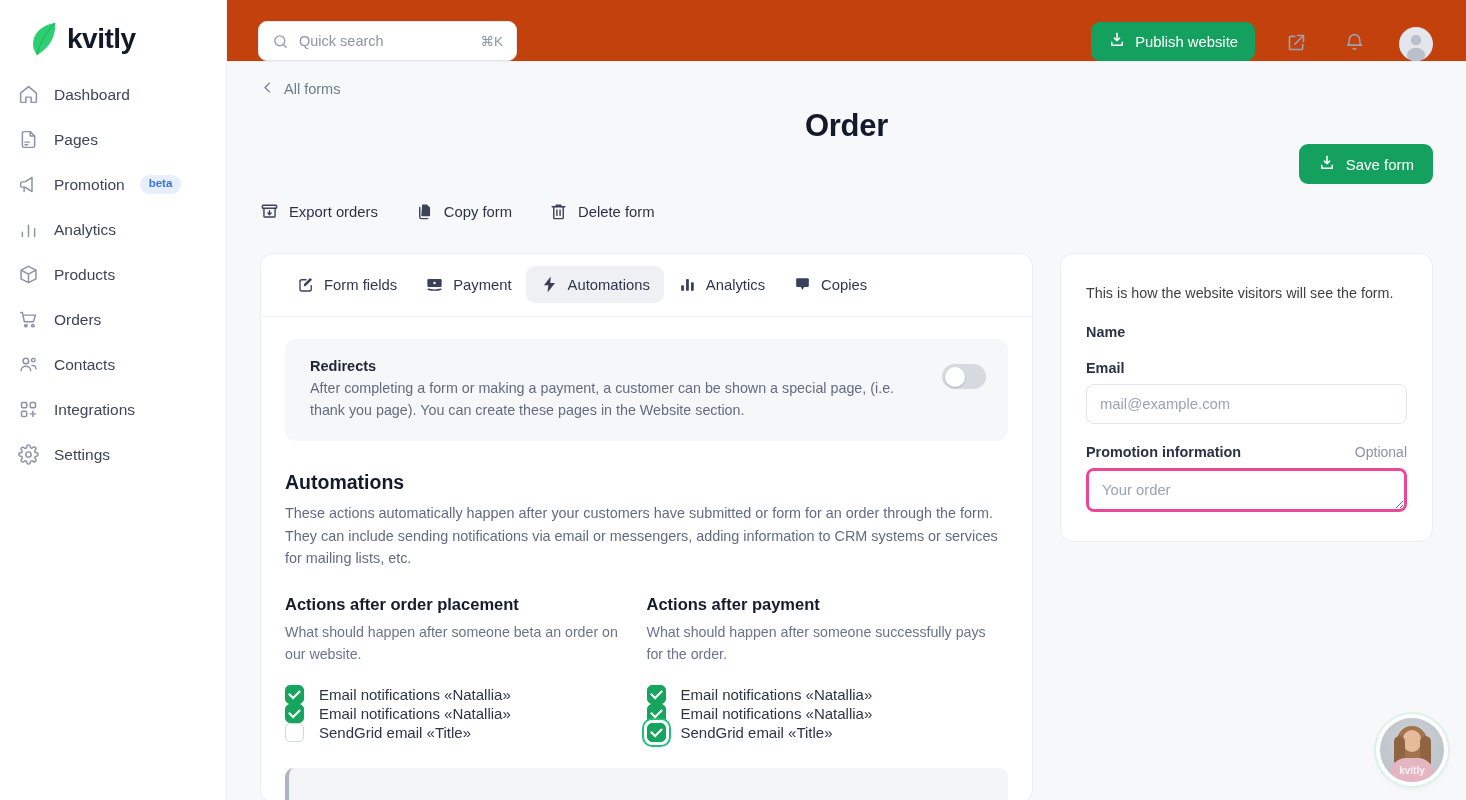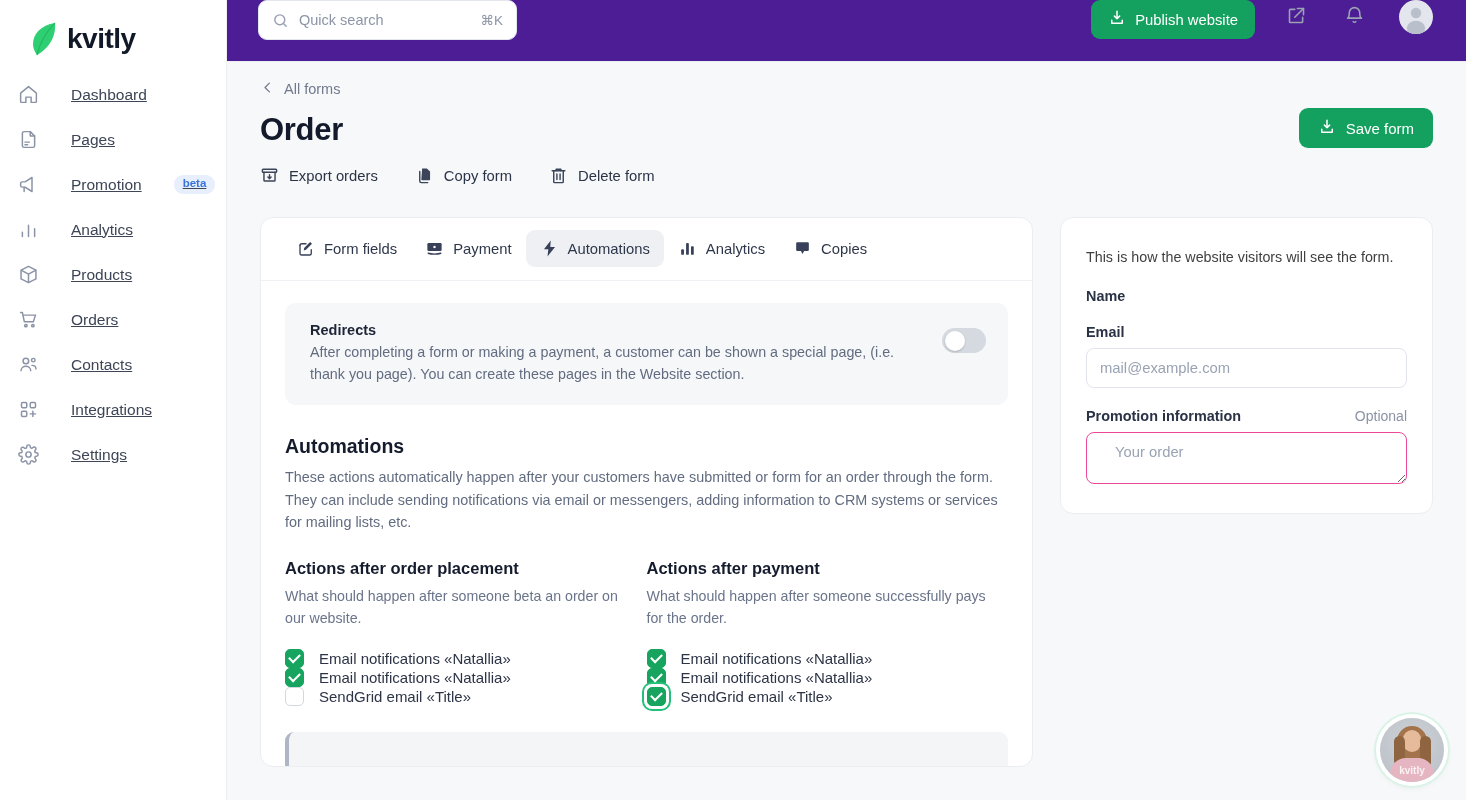--- a/index.html
+++ b/index.html
@@ -16,38 +16,38 @@
   .sidebar {
     width: 227px; height: 800px; background: #ffffff;
     border-right: 1px solid #eceef2;
     display: flex; flex-direction: column; flex: 0 0 227px;
   }
   .logo-wrap { display: flex; align-items: center; gap: 9px; padding: 16px 0 0 32px; height: 62px; }
   .logo-leaf { width: 26px; height: 34px; position: relative; }
   .logo-text { font-size: 28px; font-weight: 700; letter-spacing: -0.5px; color: #111827; }
   .nav { margin-top: 10px; display: flex; flex-direction: column; }
   .nav-item {
-    display: flex; align-items: center; gap: 32px;
+    display: flex; align-items: center; gap: 15px;
     height: 45px; padding-left: 17px; cursor: pointer;
-    color: #3d4556; font-size: 15.5px; text-decoration: underline;
+    color: #3d4556; font-size: 15.5px;
   }
   .nav-ico { width: 22px; height: 22px; display: flex; align-items: center; justify-content: center; color: #8a93a6; flex: 0 0 22px; }
   .nav-ico svg { width: 21px; height: 21px; display: block; }
   .badge-beta {
     background: #e7effd; color: #3a74d8; font-size: 11.5px; font-weight: 600;
     border-radius: 9px; padding: 3px 9px 4px; line-height: 1;
   }
   .nav-bottom { margin-top: auto; padding-bottom: 18px; }
 
   
   .main { flex: 1; display: flex; flex-direction: column; min-width: 0; }
 
   .topbar {
-    height: 62px; background: #4c1d95; border-bottom: 1px solid #eceef2;
-    display: flex; align-items: flex-start; padding: 0 33px 0 31px; gap: 24px; flex: 0 0 62px;
+    height: 62px; background: #c2410c; border-bottom: 1px solid #eceef2;
+    display: flex; align-items: flex-end; padding: 0 33px 0 31px; gap: 24px; flex: 0 0 62px;
   }
   .search-box {
     width: 259px; height: 40px; border: 1px solid #e3e6ec; border-radius: 9px;
     display: flex; align-items: center; padding: 0 13px; gap: 10px; background: #fff; cursor: text;
   }
   .search-ico { color: #97a0b0; display: flex; }
   .search-ph { flex: 1; color: #8c95a6; font-size: 14.5px; }
   .search-kbd { color: #8c95a6; font-size: 13.5px; }
   .topbar-spacer { flex: 1; }
   .btn-publish {
@@ -61,21 +61,21 @@
   }
   .avatar {
     width: 34px; height: 34px; border-radius: 50%; background: #e3e6ec;
     display: flex; align-items: flex-end; justify-content: center; overflow: hidden;
     cursor: pointer; flex: 0 0 34px; margin-left: 4px;
   }
 
   .content { flex: 1; overflow: hidden; padding: 0 33px 0 33px; }
 
   .crumb { display: flex; align-items: center; gap: 9px; margin-top: 18px; color: #707a8c; font-size: 14.5px; cursor: pointer; width: fit-content; }
-  .page-head { display: flex; align-items: flex-end; margin-top: 10px; }
+  .page-head { display: flex; align-items: center; margin-top: 10px; flex-direction: column; }
   .page-title { font-size: 31px; font-weight: 700; color: #131a2b; letter-spacing: -0.3px; }
   .btn-save {
     margin-left: auto; background: #14a05f; color: #fff; border: none; border-radius: 9px;
     height: 40px; padding: 0 19px; display: flex; align-items: center; gap: 10px;
     font-size: 15px; font-weight: 500; cursor: pointer; font-family: inherit;
   }
   .actions-row { display: flex; gap: 37px; margin-top: 18px; }
   .action-link { display: flex; align-items: center; gap: 10px; color: #2b3346; font-size: 14.8px; cursor: pointer; }
   .action-link .ai { color: #3b4458; display: flex; }
 
@@ -146,22 +146,22 @@
   .pv-title { font-size: 19px; font-weight: 700; color: #141b2c; }
   .pv-sub { font-size: 14.3px; color: #404040; line-height: 1.5; margin-top: 7px; }
   .pv-label-row { display: flex; align-items: baseline; margin-top: 20px; }
   .pv-label { font-size: 14.4px; font-weight: 600; color: #2a3245; }
   .pv-optional { margin-left: auto; font-size: 14px; color: #8a93a5; font-weight: 400; }
   .pv-input {
     margin-top: 8px; width: 100%; height: 40px; border: 1px solid #e1e4ea; border-radius: 8px;
     padding: 0 13px; font-size: 14.8px; color: #9aa3b3; font-family: inherit; background: #fff;
   }
   .pv-textarea {
-    margin-top: 8px; width: 100%; height: 52px; border: 1px solid #ec4899; border-radius: 8px;
-    padding: 10px 28px; font-size: 14.8px; color: #9aa3b3; font-family: inherit;
+    margin-top: 8px; width: 100%; height: 44px; border: 3px solid #ec4899; border-radius: 8px;
+    padding: 10px 13px; font-size: 14.8px; color: #9aa3b3; font-family: inherit;
     resize: vertical; background: #fff; line-height: 1.3;
   }
   .pv-input::placeholder, .pv-textarea::placeholder { color: #9aa3b3; }
 
   
   .chat-widget {
     position: absolute; right: 22px; bottom: 18px; width: 64px; height: 64px;
     border-radius: 50%; cursor: pointer;
     background: radial-gradient(circle at 50% 38%, #cfd3d8 0%, #c2c7ce 55%, #b9bfc7 100%);
     box-shadow: 0 0 0 4px #ffffff, 0 0 0 6px #d9f3e6, 0 3px 10px rgba(0,0,0,.12);

